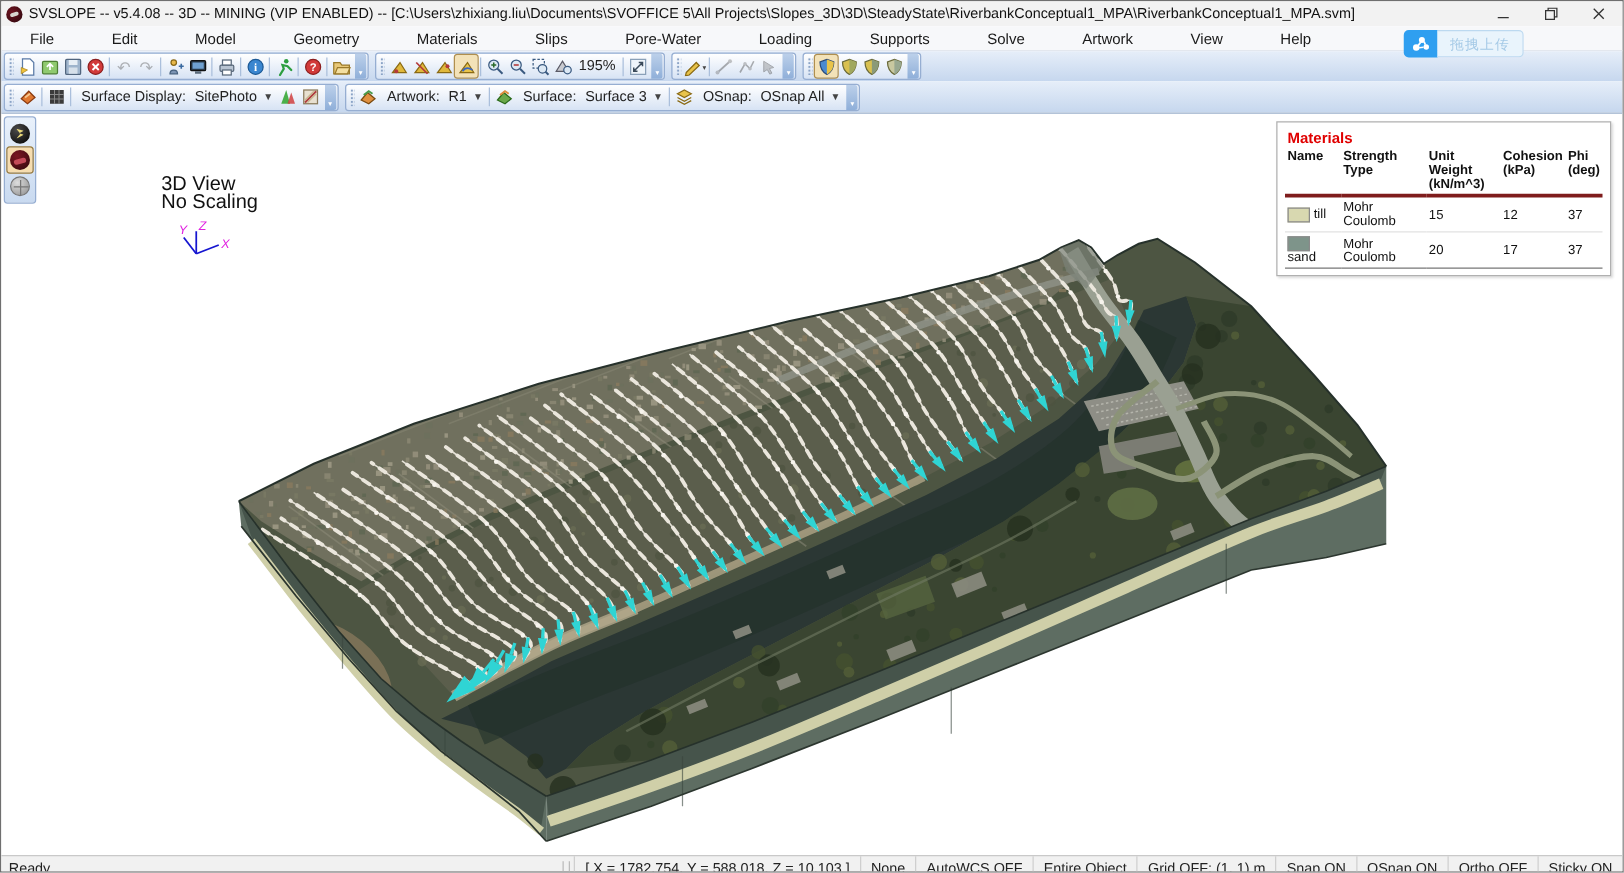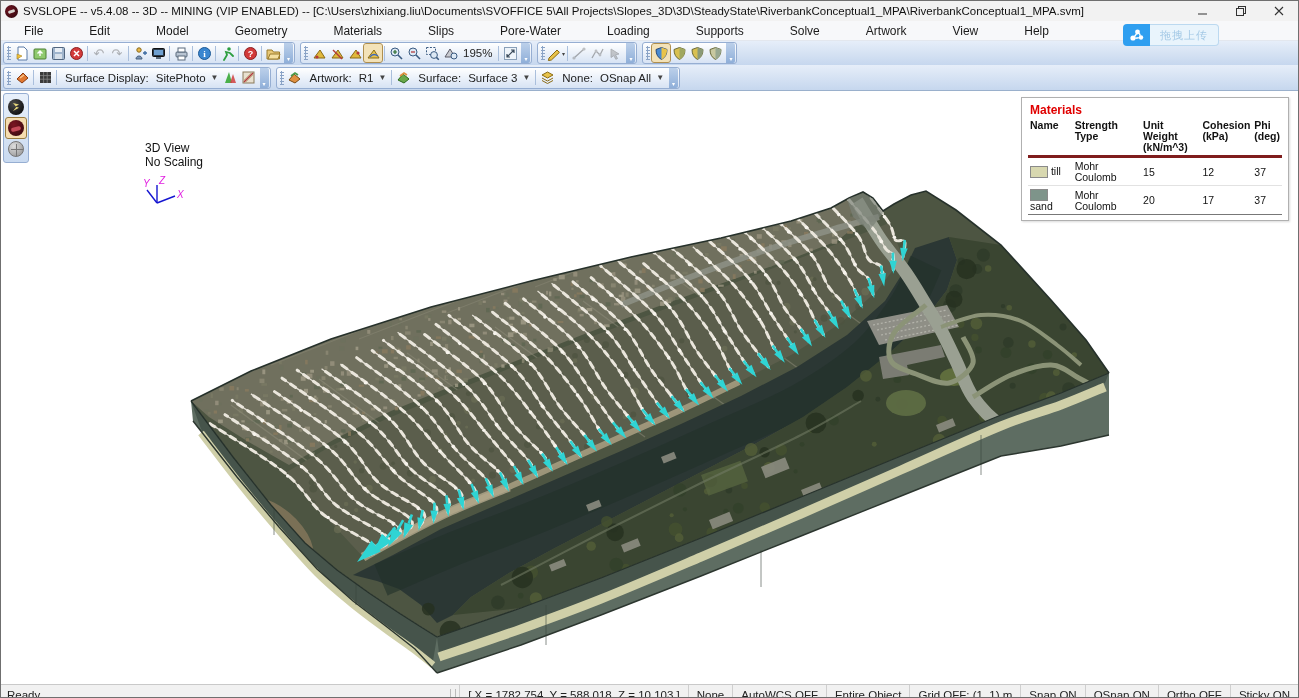--- a/index.html
+++ b/index.html
@@ -38,21 +38,21 @@
   .minibtn.selected{background:#f6ddb0;outline:1px solid #9a7b3c;}
   .ball{width:16px;height:16px;border-radius:50%;position:relative;}
   .ball.black{background:radial-gradient(circle at 35% 30%,#4a4a4a,#000);}
   .ball.black::after{content:"";position:absolute;left:5px;top:4px;width:6px;height:8px;background:#e8d87a;clip-path:polygon(0 0,100% 20%,40% 45%,100% 60%,0 100%,55% 50%);}
   .ball.red{background:radial-gradient(circle at 35% 30%,#7a1622,#30060b);}
   .ball.red::after{content:"";position:absolute;left:3px;top:7px;width:10px;height:4px;border-radius:3px;background:#c44a58;transform:rotate(-15deg);}
   .ball.gray{background:radial-gradient(circle at 35% 30%,#ddd,#8f8f8f);border:1px solid #777;box-sizing:border-box;}
   .ball.gray::after{content:"";position:absolute;left:7px;top:2px;width:1px;height:12px;background:#777;}
   .ball.gray::before{content:"";position:absolute;left:2px;top:7px;width:12px;height:1px;background:#777;}
   #scene{position:absolute;left:0;top:0;}
-  #view-labels{position:absolute;left:144px;top:50px;font-size:12px;color:#111;line-height:14px;z-index:4;}
+  #view-labels{position:absolute;left:128px;top:50px;font-size:16px;color:#111;line-height:14px;z-index:4;}
   #axis-triad{position:absolute;left:136px;top:84px;z-index:4;}
   
   #materials-panel{position:absolute;right:9px;top:6px;width:268px;background:#fff;border:1px solid #b0b0b0;box-shadow:1px 1px 2px rgba(0,0,0,.15);z-index:6;padding:4px 6px 5px 6px;box-sizing:border-box;}
   #materials-title{color:#e00000;font-weight:bold;font-size:12px;margin:1px 0 3px 2px;}
   #materials-table{width:100%;border-collapse:collapse;font-size:10.5px;color:#111;}
   #materials-table th{text-align:left;font-weight:bold;vertical-align:top;padding:0 2px 2px 2px;line-height:11px;border-bottom:3px solid #7f1d1d;}
   #materials-table td{padding:3px 2px 2px 2px;line-height:11px;}
   #materials-table tr.mat-row td{border-bottom:1px solid #e2e2e2;}
   #materials-table tr.mat-row:last-child td{border-bottom:1px solid #777;}
   .swatch{display:inline-block;width:16px;height:10px;border:1px solid #8a8a8a;vertical-align:middle;}
@@ -382,21 +382,21 @@
           <span class="caret">▼</span>
         </span>
       <span class="tbsep"></span>
       <span class="tbi">
           <svg width="15" height="15">
             <path d="M7.5,2 L13,5 L7.5,8 L2,5 z" fill="#e8c34a" stroke="#8a6a14"></path>
             <path d="M2,8 L7.5,11 L13,8" fill="none" stroke="#8a6a14"></path>
             <path d="M2,10.5 L7.5,13.5 L13,10.5" fill="none" stroke="#8a6a14"></path>
           </svg>
         </span>
-      <span class="tb-label">None:</span>
+      <span class="tb-label">OSnap:</span>
       <span class="tb-combo">
           <span>OSnap All</span>
           <span class="caret">▼</span>
         </span>
       <span class="cap">▾</span>
     </div>
   </div>
 
   <div id="workspace">
     <div id="mini-toolbar">

